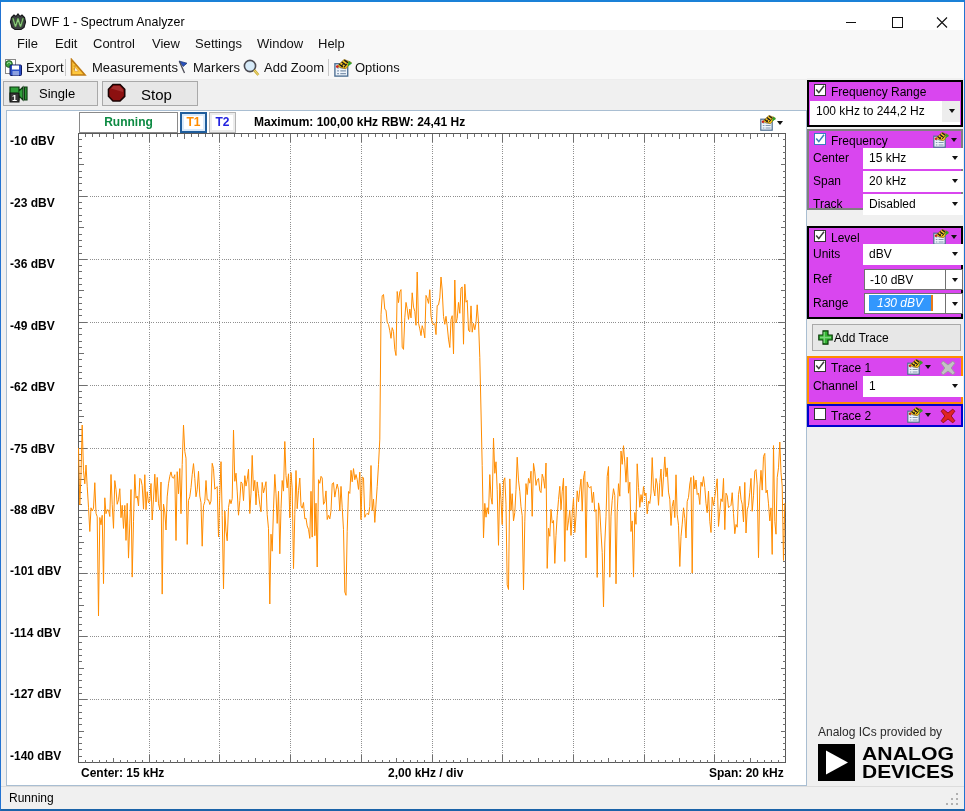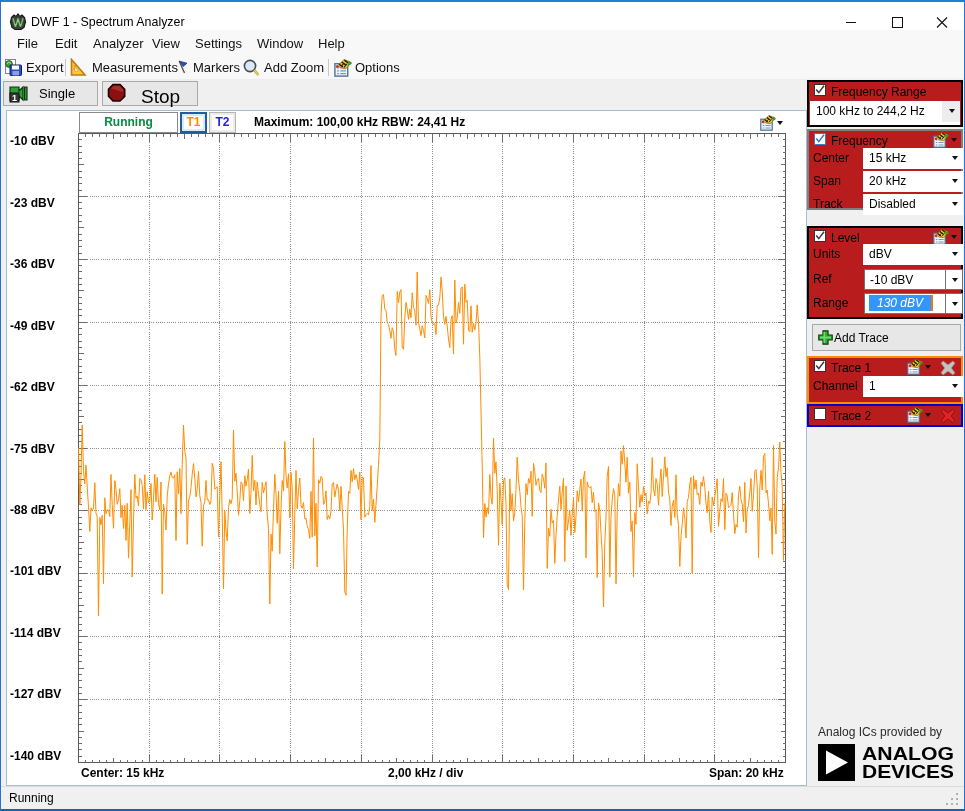--- a/index.html
+++ b/index.html
@@ -12,21 +12,21 @@
 .mi{position:absolute;top:6px;font-size:13px;color:#111;}
 #toolbar{position:absolute;left:1px;top:56px;width:963px;height:24px;background:#f8f8f8;border-bottom:1px solid #ededed;}
 .ti{position:absolute;top:4px;font-size:13px;color:#111;}
 .tsep{position:absolute;top:3px;width:1px;height:17px;background:#c8c8c8;}
 #work{position:absolute;left:1px;top:80px;width:963px;height:706px;background:#f0f0f0;}
 .ctlbtn{position:absolute;top:1px;height:25px;background:#e7e7e7;border:1px solid #a9a9a9;font-size:13px;color:#000;}
 #plotw{position:absolute;left:5px;top:30px;width:801px;height:676px;background:#fff;border:1px solid #a9bed2;}
 .hdrbox{position:absolute;top:1px;height:21px;background:#fff;font-weight:bold;font-size:12px;text-align:center;}
 .ylab{position:absolute;left:10px;width:66px;font-size:12px;font-weight:bold;color:#000;height:15px;line-height:15px;}
 .blab{position:absolute;top:655px;font-size:12px;font-weight:bold;color:#000;}
-.panelgrp{position:absolute;left:807px;background:#b91c1c;}
+.panelgrp{position:absolute;left:807px;background:#d946ef;}
 .grplabel{font-size:12px;color:#000;position:absolute;left:22px;top:0;line-height:16px;}
 .cb{position:absolute;left:4.5px;top:2px;width:12px;height:12px;background:#fff;border:1px solid #333;}
 .rowlab{position:absolute;left:4px;font-size:12px;color:#000;height:21px;line-height:21px;}
 .combo{position:absolute;left:54px;width:100px;height:21px;background:#fff;font-size:12px;}
 .combo .v{position:absolute;left:6px;top:3px;}
 .arr{position:absolute;right:5px;top:8px;width:0;height:0;border-left:3.5px solid transparent;border-right:3.5px solid transparent;border-top:4px solid #111;}
 .ecombo{position:absolute;left:55px;width:99px;height:21px;background:#fff;border:1px solid #717171;font-size:12px;}
 .ecombo .btn{position:absolute;right:0;top:0;width:17px;height:19px;border-left:1px solid #717171;background:#fff;}
 .ecombo .v{position:absolute;left:5px;top:3px;}
 .hico{position:absolute;top:0;width:16px;height:16px;}
@@ -46,21 +46,21 @@
  <svg class="abs" style="left:840px;top:0" width="110" height="28" viewBox="0 0 110 28">
   <path d="M5 14.5 h10" stroke="#111" stroke-width="1"></path>
   <rect x="51.5" y="9.5" width="10" height="10" fill="none" stroke="#111" stroke-width="1"></rect>
   <path d="M96 9.5 l10 10 M106 9.5 l-10 10" stroke="#111" stroke-width="1.1"></path>
  </svg>
 </div>
 
 <div id="menubar">
  <span class="mi" style="left:16px">File</span>
  <span class="mi" style="left:54px">Edit</span>
- <span class="mi" style="left:92px">Analyzer</span>
+ <span class="mi" style="left:92px">Control</span>
  <span class="mi" style="left:151px">View</span>
  <span class="mi" style="left:194px">Settings</span>
  <span class="mi" style="left:256px">Window</span>
  <span class="mi" style="left:317px">Help</span>
 </div>
 
 <div id="toolbar">
  <svg class="abs" style="left:4px;top:3px" width="17" height="18" viewBox="0 0 17 18">
   <rect x="0.5" y="0.5" width="10" height="14" fill="#fff" stroke="#888"></rect>
   <circle cx="4" cy="5" r="3.4" fill="#3aa13a" stroke="#1c521c" stroke-width="0.8"></circle>
@@ -101,21 +101,21 @@
   <path d="M2,4 L11,4 L11,8 L15,4 L15,17 L11,13 L11,17 L2,17 Z M16.5,4 L19,4 L19,17 L16.5,17 Z" fill="#2e9e38" stroke="#0c3a10" stroke-width="1.2"></path>
   <rect x="2" y="10" width="9" height="9" fill="#383838" stroke="#101010"></rect>
   <text x="6.5" y="17.5" font-size="9" fill="#fff" text-anchor="middle" font-weight="bold">1</text>
  </svg>
  <span class="abs" style="left:38px;top:6px;font-size:13px">Single</span>
  <button class="ctlbtn" style="left:101px;width:96px"> </button>
  <svg class="abs" style="left:106px;top:3px" width="20" height="20" viewBox="0 0 20 20">
   <path d="M6,1.5 L13,1.5 L17.7,6.3 L17.7,13.3 L13,18 L6,18 L1.5,13.3 L1.5,6.3 Z" fill="#8c1010" stroke="#1a0404" stroke-width="1.6"></path>
   <path d="M6.5,3 L12.6,3 L16,6.6 L16,9 L4,5.5 Z" fill="#a83232" opacity="0.85"></path>
  </svg>
- <span class="abs" style="left:140px;top:6px;font-size:19px">Stop</span>
+ <span class="abs" style="left:140px;top:6px;font-size:15px">Stop</span>
 
  <div id="plotw">
   <div class="hdrbox" style="left:72px;width:99px;border:1px solid #8a8a8a;color:#0c8a42;line-height:19px;">Running</div>
   <div class="hdrbox" style="left:173px;width:27px;border:2px solid #1f5d9c;box-shadow:inset 0 0 0 2px #d9eafb;color:#ff8c00;line-height:16px;">T1</div>
   <div class="hdrbox" style="left:202px;width:27px;border:1px solid #b4b4b4;box-shadow:inset 0 0 0 2px #ececec;color:#2323e0;line-height:18px;">T2</div>
   <div class="abs" style="left:247px;top:4px;font-size:12px;font-weight:bold;">Maximum: 100,00 kHz RBW: 24,41 Hz</div>
   <svg class="abs" style="left:753px;top:4px" width="16" height="16" viewBox="0 0 16 16">
         <use href="#optico"></use>
       </svg>
   <div class="abs" style="left:770px;top:10px;width:0;height:0;border-left:3.5px solid transparent;border-right:3.5px solid transparent;border-top:4px solid #111;"></div>

